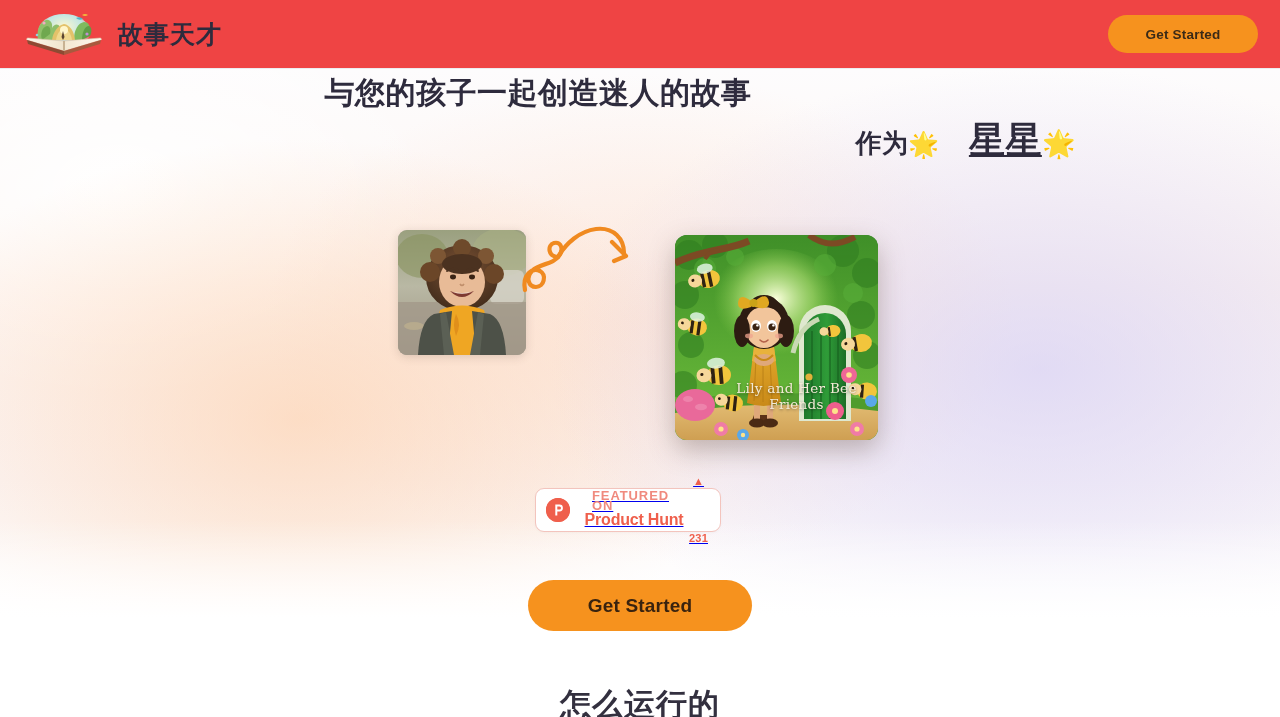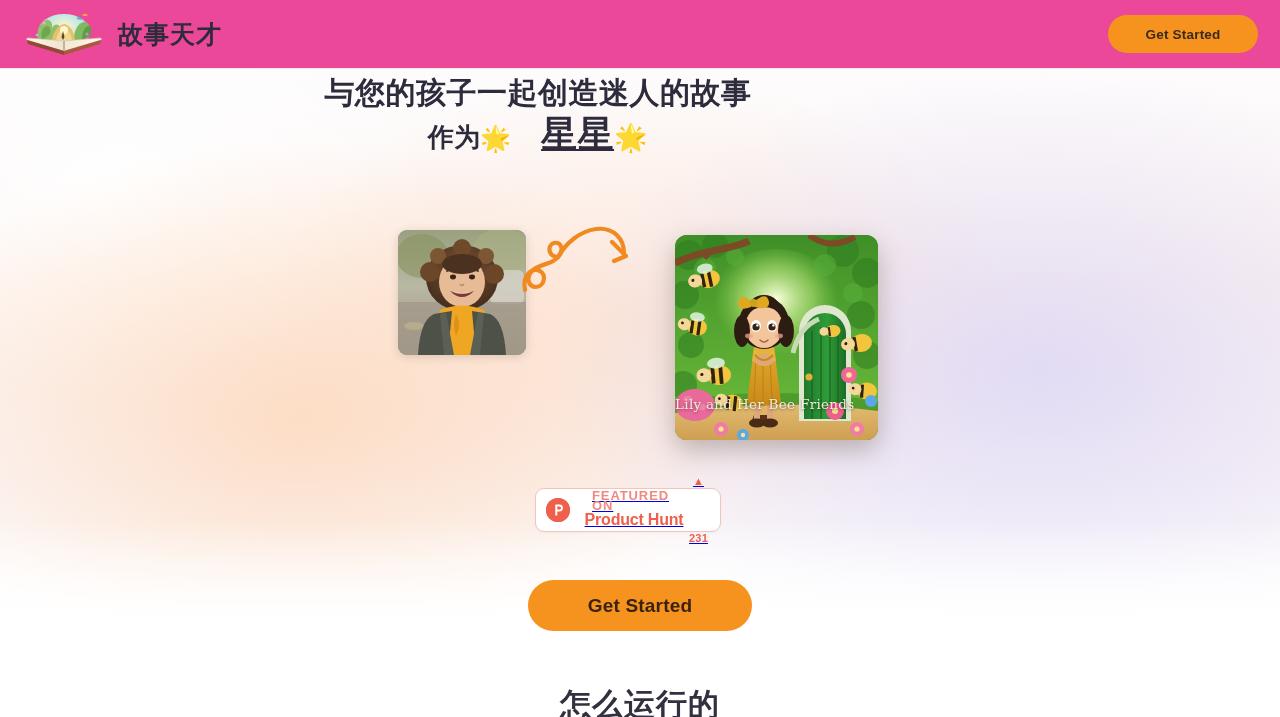--- a/index.html
+++ b/index.html
@@ -9,21 +9,21 @@
     font-family:"Liberation Sans","DejaVu Sans",sans-serif;
     background:#ffffff;
   }
 
   
   .page { position:relative; width:1280px; height:717px; background:#fff; overflow:hidden; }
 
   
   .header {
     position:absolute; top:0; left:0; width:1280px; height:69px;
-    background:#ec4899; border-bottom:1px solid #ececf0;
+    background:#ef4444; border-bottom:1px solid #ececf0;
     display:flex; align-items:center; z-index:40;
   }
   .brand { display:flex; align-items:center; gap:12px; margin-left:22px; }
   .logo-mark { width:84px; height:48px; display:block; }
   .brand-name {
     font-size:25px; font-weight:bold; color:#2e2b3d; letter-spacing:1px;
     font-family:"DejaVu Sans","Liberation Sans",sans-serif;
   }
   .header-spacer { flex:1 1 auto; }
   .btn-nav {
@@ -53,22 +53,23 @@
   
   .headline {
     position:absolute; top:74px; left:0; width:1076px;
     text-align:center; z-index:10;
     color:#2e2b3d;
     font-family:"DejaVu Sans","Liberation Sans",sans-serif;
     font-weight:bold;
   }
   .headline .line1 { display:block; font-size:30px; line-height:38px; letter-spacing:.5px; }
   .headline .line2 {
-    display:block; line-height:44px; font-size:26px; letter-spacing:.5px;
+    display:block; line-height:56px; font-size:26px; letter-spacing:.5px;
     white-space:pre;
+    text-align:right;
   }
   .headline .emph {
     font-size:36px; text-decoration:underline; text-underline-offset:3px;
     text-decoration-thickness:2px;
   }
   .star-emoji { font-size:25px; vertical-align:-1px; }
   .star-emoji.big { font-size:27px; }
 
   
   .media { position:absolute; top:225px; left:0; width:1280px; height:230px; z-index:12; }
@@ -86,24 +87,25 @@
 
   .book-card {
     position:absolute; left:675px; top:10px; width:203px; height:205px;
     border-radius:12px; overflow:hidden;
     box-shadow:0 10px 26px rgba(90,70,60,.34);
     background:#2f7d2f;
   }
   .book-card svg { display:block; width:203px; height:205px; }
   .book-title {
     position:absolute; left:0; bottom:28px; width:100%;
-    text-align:left; color:#f3ead7; font-size:13.5px;
+    text-align:center; color:#f3ead7; font-size:13.5px;
     font-family:"DejaVu Serif","Liberation Serif",serif;
     letter-spacing:.3px; text-shadow:0 1px 3px rgba(0,0,0,.45);
     pointer-events:none;
+    padding-left:40px;
   }
 
   
   .ph-badge {
     position:absolute; left:535px; top:488px; width:186px; height:44px;
     border:1px solid #f3c4bd; border-radius:9px; background:#ffffff;
     display:flex; align-items:center; z-index:14;
     box-shadow:0 1px 3px rgba(0,0,0,.03);
     cursor:pointer;
   }

